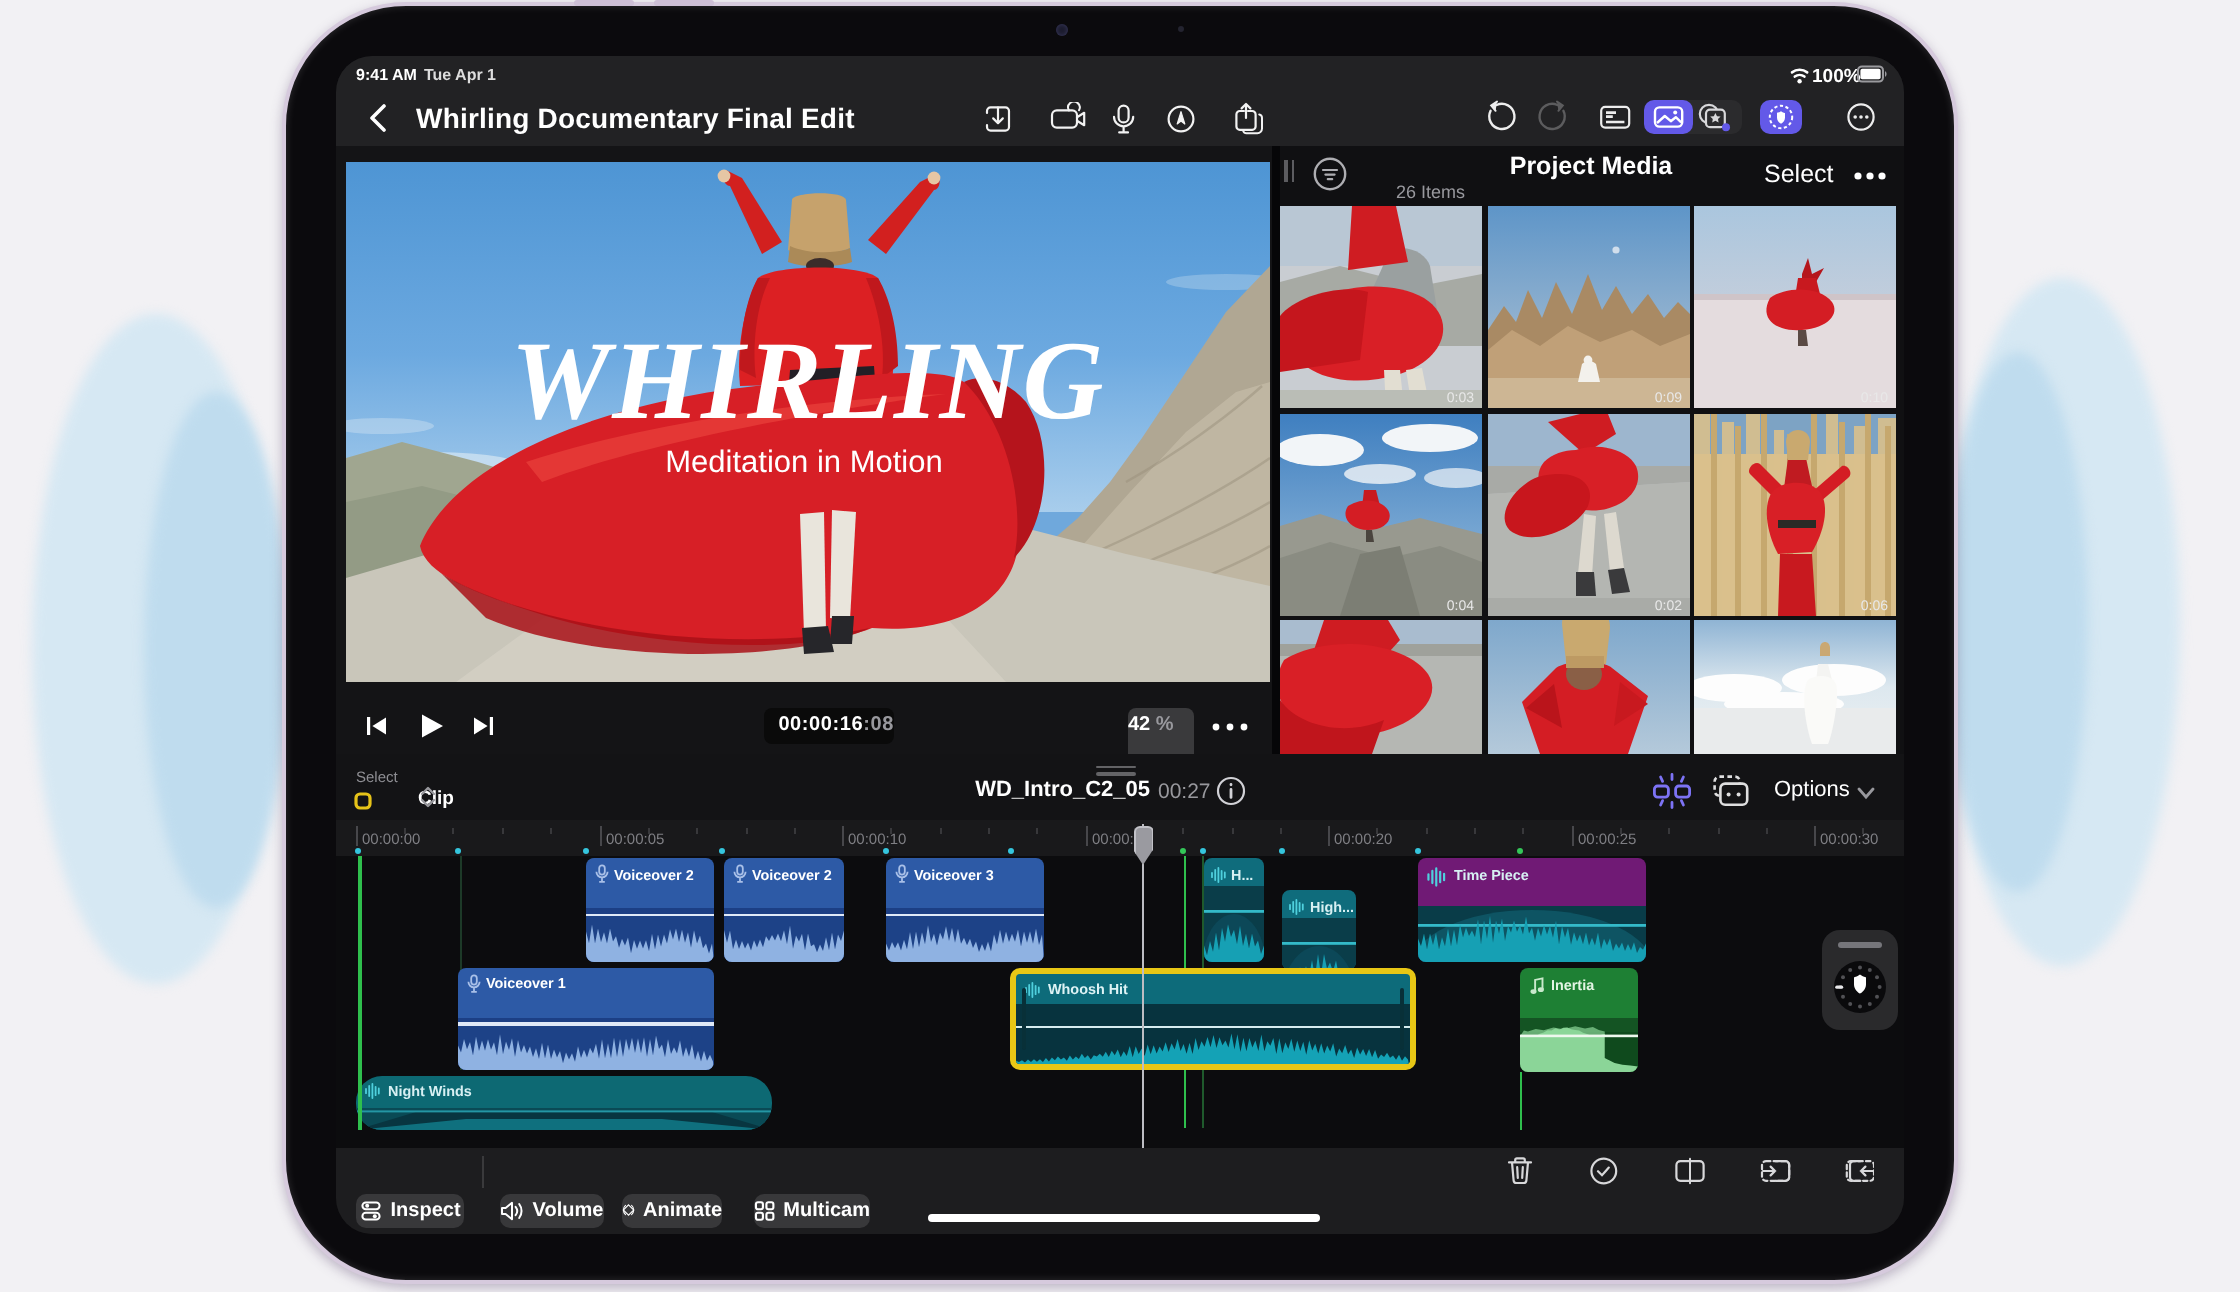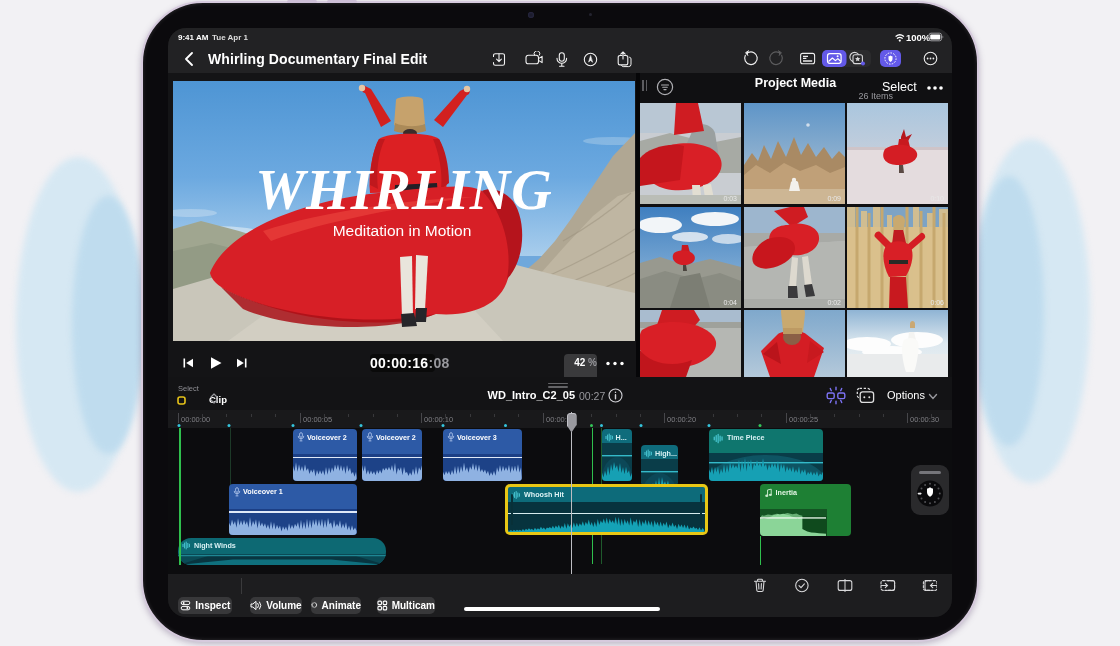--- a/index.html
+++ b/index.html
@@ -200,39 +200,39 @@
 
   <svg class="abs" style="left:12px;top:327px" width="70" height="16" viewBox="0 0 70 16">
     <g fill="#fff">
       <path d="M3.5 3.5h1.6v9H3.5z"></path>
         <path d="M13 3.8v8.4L6.2 8z"></path>
       <path d="M31 2.2 41.5 8 31 13.8z"></path>
       <path d="M57 3.8v8.4L63.8 8z"></path>
         <path d="M64.9 3.5h1.6v9h-1.6z"></path>
     </g>
   </svg>
-  <div class="abs" style="left:202px;top:326px;width:65px;height:18px;background:#0a0a0a;border-radius:4px;color:#fff;font-size:14px;font-weight:bold;text-align:right;line-height:18px;letter-spacing:.3px">00:00:<span style="color:#fff">16</span><span style="color:#98989d">:08</span></div>
-  <div class="abs" style="left:396px;top:326px;width:33px;height:34px;background:#3a3a3c;border-radius:4px;color:#fff;font-size:10px;font-weight:bold;text-align:right;line-height:18px">42 <span style="color:#98989d">%</span></div>
+  <div class="abs" style="left:214px;top:326px;width:65px;height:18px;background:#0a0a0a;border-radius:4px;color:#fff;font-size:10px;font-weight:bold;text-align:right;line-height:18px;letter-spacing:.3px">00:00:<span style="color:#fff">16</span><span style="color:#98989d">:08</span></div>
+  <div class="abs" style="left:396px;top:326px;width:33px;height:34px;background:#3a3a3c;border-radius:4px;color:#fff;font-size:10px;font-weight:bold;text-align:left;line-height:18px">42 <span style="color:#98989d">%</span></div>
   <div class="abs" style="left:437px;top:333px;width:21px;height:5px;color:#fff">
     <svg width="21" height="5">
         <circle cx="3" cy="2.5" r="1.7" fill="#fff"></circle>
         <circle cx="10" cy="2.5" r="1.7" fill="#fff"></circle>
         <circle cx="17" cy="2.5" r="1.7" fill="#fff"></circle>
       </svg>
   </div>
   <div class="abs" id="rpanel"></div>
   <div class="abs" style="left:468px;top:45px;width:4px;height:332px;background:#060608"></div>
   <div class="abs" style="left:474px;top:52px;width:1.5px;height:11px;background:#5c5c60"></div>
   <div class="abs" style="left:477.5px;top:52px;width:1.5px;height:11px;background:#5c5c60"></div>
   <svg class="abs" style="left:488px;top:50px" width="18" height="18" viewBox="0 0 18 18">
     <circle cx="9" cy="9" r="7.6" fill="none" stroke="#aeaeb2" stroke-width="1.2"></circle>
     <path d="M5.5 7h7M6.7 9.3h4.6M7.9 11.6h2.2" stroke="#aeaeb2" stroke-width="1.1" stroke-linecap="round"></path>
   </svg>
   <div class="abs" style="left:530px;top:48px;width:195px;text-align:center;color:#fff;font-size:12.5px;font-weight:bold;">Project Media</div>
-  <div class="abs" style="left:530px;top:63px;width:195px;text-align:right;color:#98989d;font-size:9px;">26 Items</div>
+  <div class="abs" style="left:530px;top:63px;width:195px;text-align:left;color:#98989d;font-size:9px;">26 Items</div>
   <div class="abs" style="left:714px;top:52px;color:#fff;font-size:12.5px;">Select</div>
   <svg class="abs" style="left:758px;top:57px" width="18" height="6">
       <circle cx="3" cy="3" r="1.8" fill="#fff"></circle>
       <circle cx="9" cy="3" r="1.8" fill="#fff"></circle>
       <circle cx="15" cy="3" r="1.8" fill="#fff"></circle>
     </svg>
 
   <div class="abs thumb" style="left:472px;top:75px">
       <svg width="101" height="101">
     <rect width="101" height="101" fill="#c9cdd2"></rect>
@@ -545,21 +545,21 @@
       </svg>
     <div class="ctitle" style="color:#d7f0f3">High...</div>
     <div class="abs" style="left:0;top:14px;width:37px;height:38px;background:#0a3d49"></div>
     <svg class="abs" style="left:0;top:14px" width="37" height="38" viewBox="0 0 37 38">
         <ellipse cx="18.5" cy="42" rx="19" ry="28" fill="#0c4858"></ellipse>
         <rect y="12" width="37" height="1.4" fill="#34bac9"></rect>
         <path transform="translate(0,14)" d="M0 24 L0.0 17.1 L1.5 19.4 L3.0 14.9 L4.5 18.1 L6.0 12.3 L7.5 15.8 L9.0 10.6 L10.5 14.5 L12.0 10.1 L13.5 15.3 L15.0 7.0 L16.5 15.7 L18.0 4.0 L19.5 14.7 L21.0 4.0 L22.5 11.4 L24.0 8.2 L25.5 12.8 L27.0 7.2 L28.5 15.3 L30.0 13.1 L31.5 17.6 L33.0 13.3 L34.5 19.5 L36.0 16.9 L37 24 Z" fill="#16a0b4"></path>
       </svg>
   </div>
 
-  <div class="clip" style="left:541px;top:401px;width:114px;height:52px;background:#0f766e">
+  <div class="clip" style="left:541px;top:401px;width:114px;height:52px;background:#701a75">
     <svg class="abs" style="left:4px;top:4px" width="11" height="11" viewBox="0 0 9 9">
         <g stroke="#4fd0dd" stroke-width=".9" stroke-linecap="round">
           <path d="M1 3.4v2.2M2.6 2v5M4.2 1v7M5.8 2.4v4.2M7.4 3.2v2.6"></path>
         </g>
       </svg>
     <div class="ctitle" style="left:18px;color:#d7f0f3">Time Piece</div>
     <div class="abs" style="left:0;top:24px;width:114px;height:28px;background:#093c48"></div>
     <svg class="abs" style="left:0;top:24px" width="114" height="28" viewBox="0 0 114 28">
         <ellipse cx="57" cy="30" rx="60" ry="28" fill="#0e5463"></ellipse>
         <rect y="9" width="114" height="1.4" fill="#34bac9"></rect>
@@ -594,21 +594,21 @@
       <div class="abs" style="left:0;top:15px;width:196.5px;height:30.5px;background:#07333e"></div>
       <div class="abs" style="left:0;top:26.5px;width:196.5px;height:1.4px;background:#d6ecef"></div>
       <svg class="abs" style="left:0;top:28px" width="196.5" height="17.5" viewBox="0 0 197 33" preserveAspectRatio="none">
           <path d="M0 33 L0.0 29.0 L1.5 30.2 L3.0 28.5 L4.5 30.7 L6.0 27.9 L7.5 30.1 L9.0 27.6 L10.5 29.9 L12.0 27.6 L13.5 30.1 L15.0 26.4 L16.5 29.7 L18.0 25.9 L19.5 28.5 L21.0 24.9 L22.5 27.8 L24.0 25.9 L25.5 29.1 L27.0 24.1 L28.5 27.9 L30.0 25.0 L31.5 27.3 L33.0 22.3 L34.5 26.4 L36.0 23.7 L37.5 27.7 L39.0 23.8 L40.5 24.9 L42.0 22.4 L43.5 25.3 L45.0 20.4 L46.5 25.4 L48.0 19.6 L49.5 23.9 L51.0 18.5 L52.5 25.7 L54.0 20.0 L55.5 24.5 L57.0 15.1 L58.5 25.7 L60.0 15.4 L61.5 22.7 L63.0 17.5 L64.5 24.6 L66.0 13.6 L67.5 22.8 L69.0 14.4 L70.5 22.1 L72.0 15.6 L73.5 20.2 L75.0 11.6 L76.5 20.8 L78.0 12.6 L79.5 18.5 L81.0 8.4 L82.5 19.9 L84.0 13.1 L85.5 22.4 L87.0 12.1 L88.5 22.7 L90.0 7.6 L91.5 18.9 L93.0 10.6 L94.5 15.7 L96.0 6.7 L97.5 16.3 L99.0 4.8 L100.5 17.0 L102.0 6.9 L103.5 14.4 L105.0 10.0 L106.5 16.6 L108.0 3.4 L109.5 18.3 L111.0 3.9 L112.5 20.8 L114.0 7.3 L115.5 20.0 L117.0 7.6 L118.5 16.6 L120.0 9.9 L121.5 19.7 L123.0 4.2 L124.5 20.1 L126.0 10.6 L127.5 14.8 L129.0 7.5 L130.5 22.7 L132.0 7.8 L133.5 21.9 L135.0 11.5 L136.5 17.8 L138.0 8.3 L139.5 20.4 L141.0 10.0 L142.5 19.9 L144.0 11.1 L145.5 23.4 L147.0 9.7 L148.5 19.3 L150.0 12.9 L151.5 22.2 L153.0 12.4 L154.5 22.2 L156.0 14.5 L157.5 20.3 L159.0 12.4 L160.5 24.9 L162.0 17.5 L163.5 22.0 L165.0 14.1 L166.5 22.8 L168.0 18.4 L169.5 26.5 L171.0 16.6 L172.5 23.0 L174.0 17.9 L175.5 24.4 L177.0 17.8 L178.5 25.7 L180.0 18.9 L181.5 27.2 L183.0 23.0 L184.5 25.5 L186.0 21.5 L187.5 26.1 L189.0 24.1 L190.5 28.1 L192.0 23.3 L193.5 29.1 L195.0 24.7 L196.5 27.9 L197 33 Z" fill="#14a2b6"></path>
         </svg>
     </div>
     <div class="abs" style="left:6px;top:10px;width:2px;height:31px;background:#083038;border-radius:1px"></div>
     <div class="abs" style="left:194.5px;top:10px;width:2px;height:31px;background:#083038;border-radius:1px"></div>
   </div>
 
-  <div class="clip" style="left:591.5px;top:455.5px;width:91px;height:52px;background:#1e8034">
+  <div class="clip" style="left:591.5px;top:455.5px;width:59px;height:52px;background:#1e8034">
     <svg class="abs" style="left:5px;top:4.5px" width="8" height="10" viewBox="0 0 10 12">
         <path d="M3.2 9.3V2.2l4.6-1v7" fill="none" stroke="#c9e9cc" stroke-width="1.2"></path>
         <ellipse cx="2.2" cy="9.5" rx="1.9" ry="1.5" fill="#c9e9cc"></ellipse>
         <ellipse cx="6.8" cy="8.3" rx="1.9" ry="1.5" fill="#c9e9cc"></ellipse>
       </svg>
     <div class="ctitle" style="left:16px;top:4px;color:#e3f5e4">Inertia</div>
     <div class="abs" style="left:0;top:25px;width:67px;height:27px;background:#0f4a1d"></div>
     <div class="abs" style="left:0;top:25px;width:67px;height:7px;background:#145423"></div>
     <svg class="abs" style="left:0;top:25px" width="67" height="27" viewBox="0 0 68 27" preserveAspectRatio="none">
       <path d="M0 27 L0 9 L2 9.2 L4 9.4 L6 9.2 L8 9.1 L10 7.9 L12 7.3 L14 6.1 L16 6.2 L18 5.1 L20 5.8 L22 4.9 L24 4.7 L26 5.6 L28 6 L30 6.3 L32 7.4 L34 8 L36 8.7 L38 9.2 L40 8.7 L42 8.1 L43 8 L43 20 L45 21 L48 22.5 L52 23.4 L56 23.8 L60 24.2 L64 24.6 L67 24.8 L67 27 Z" fill="#8bd598"></path>

